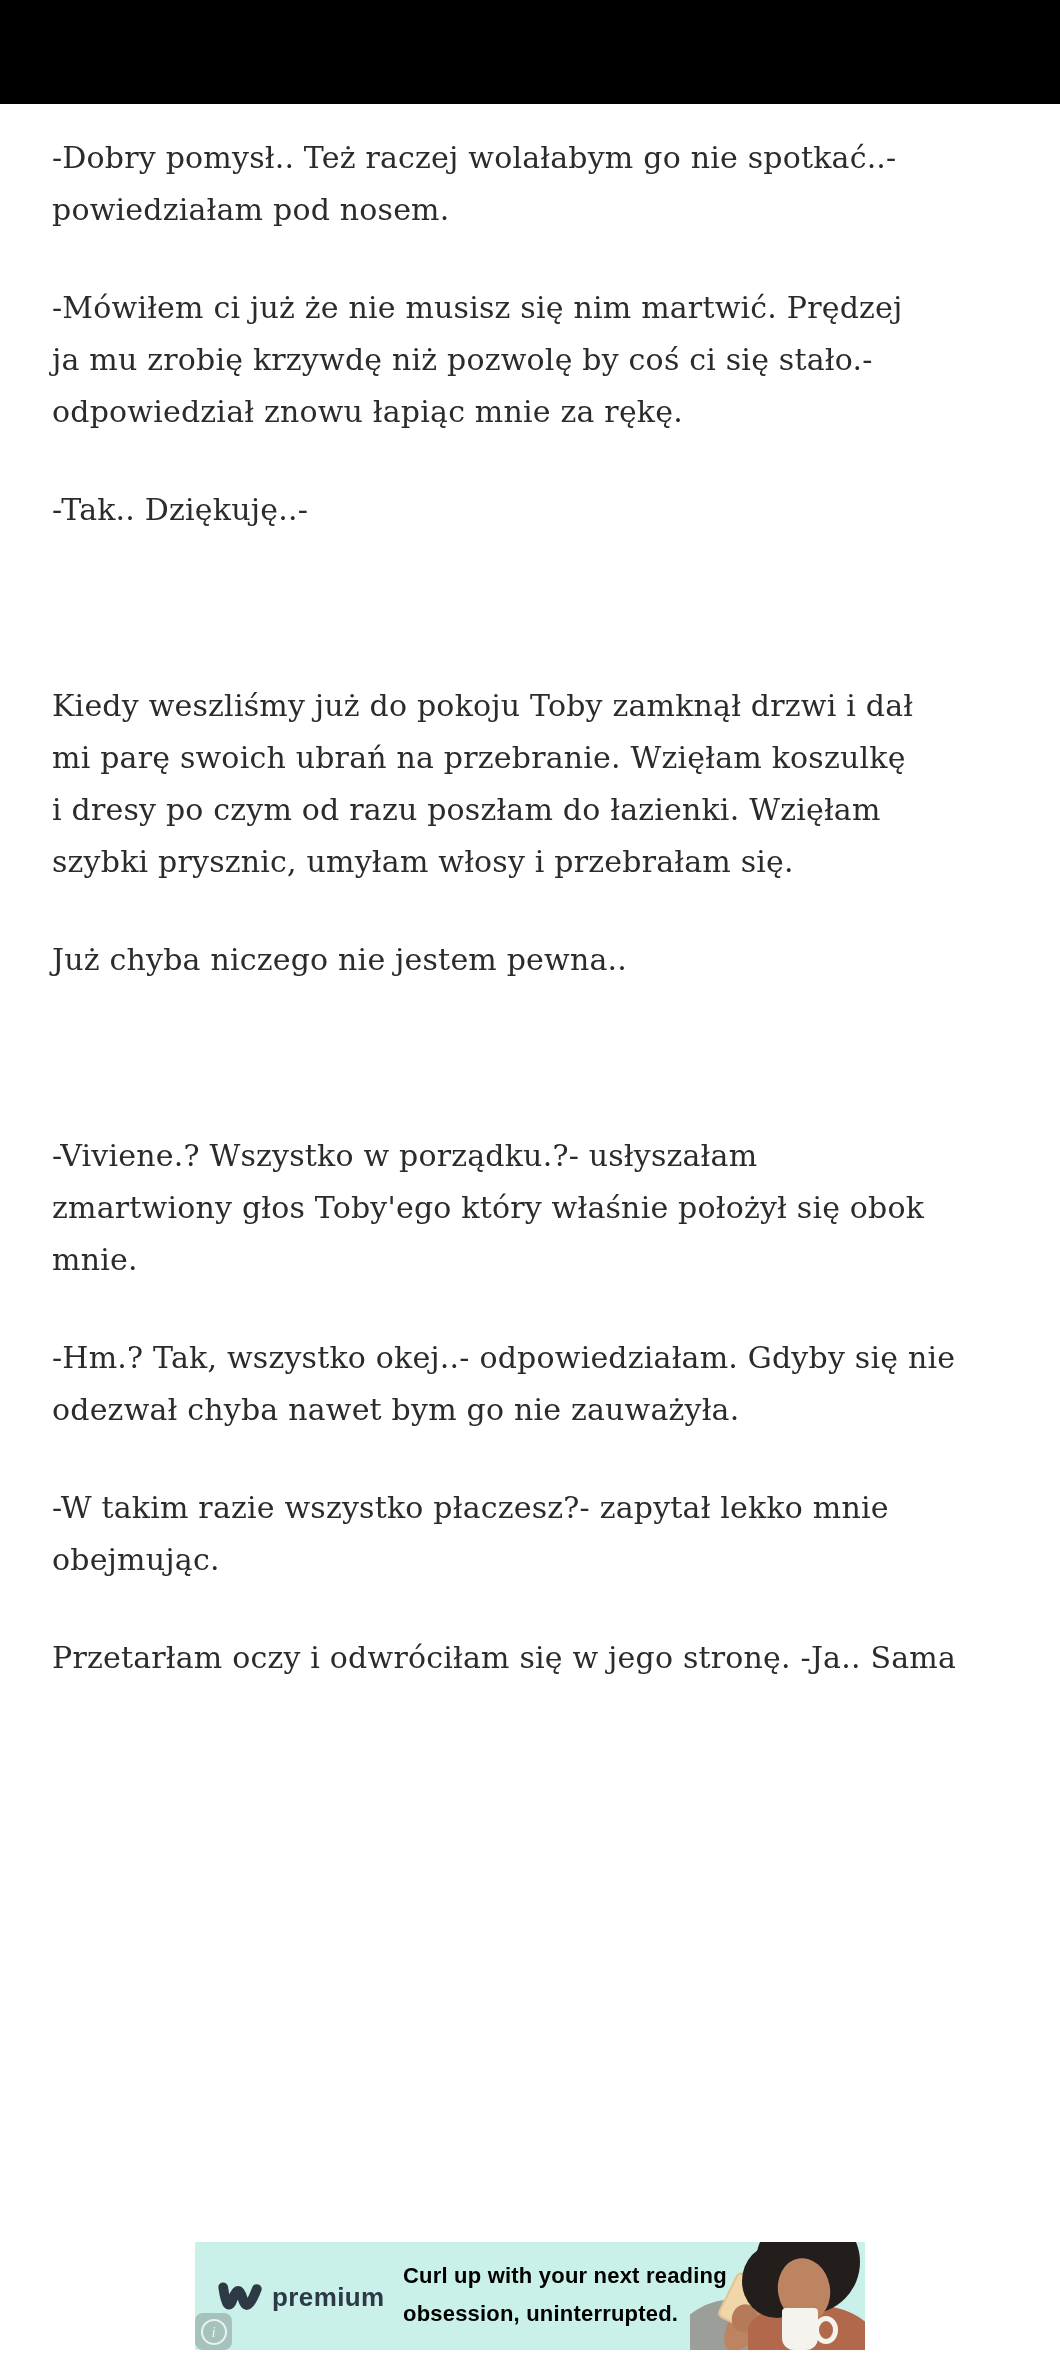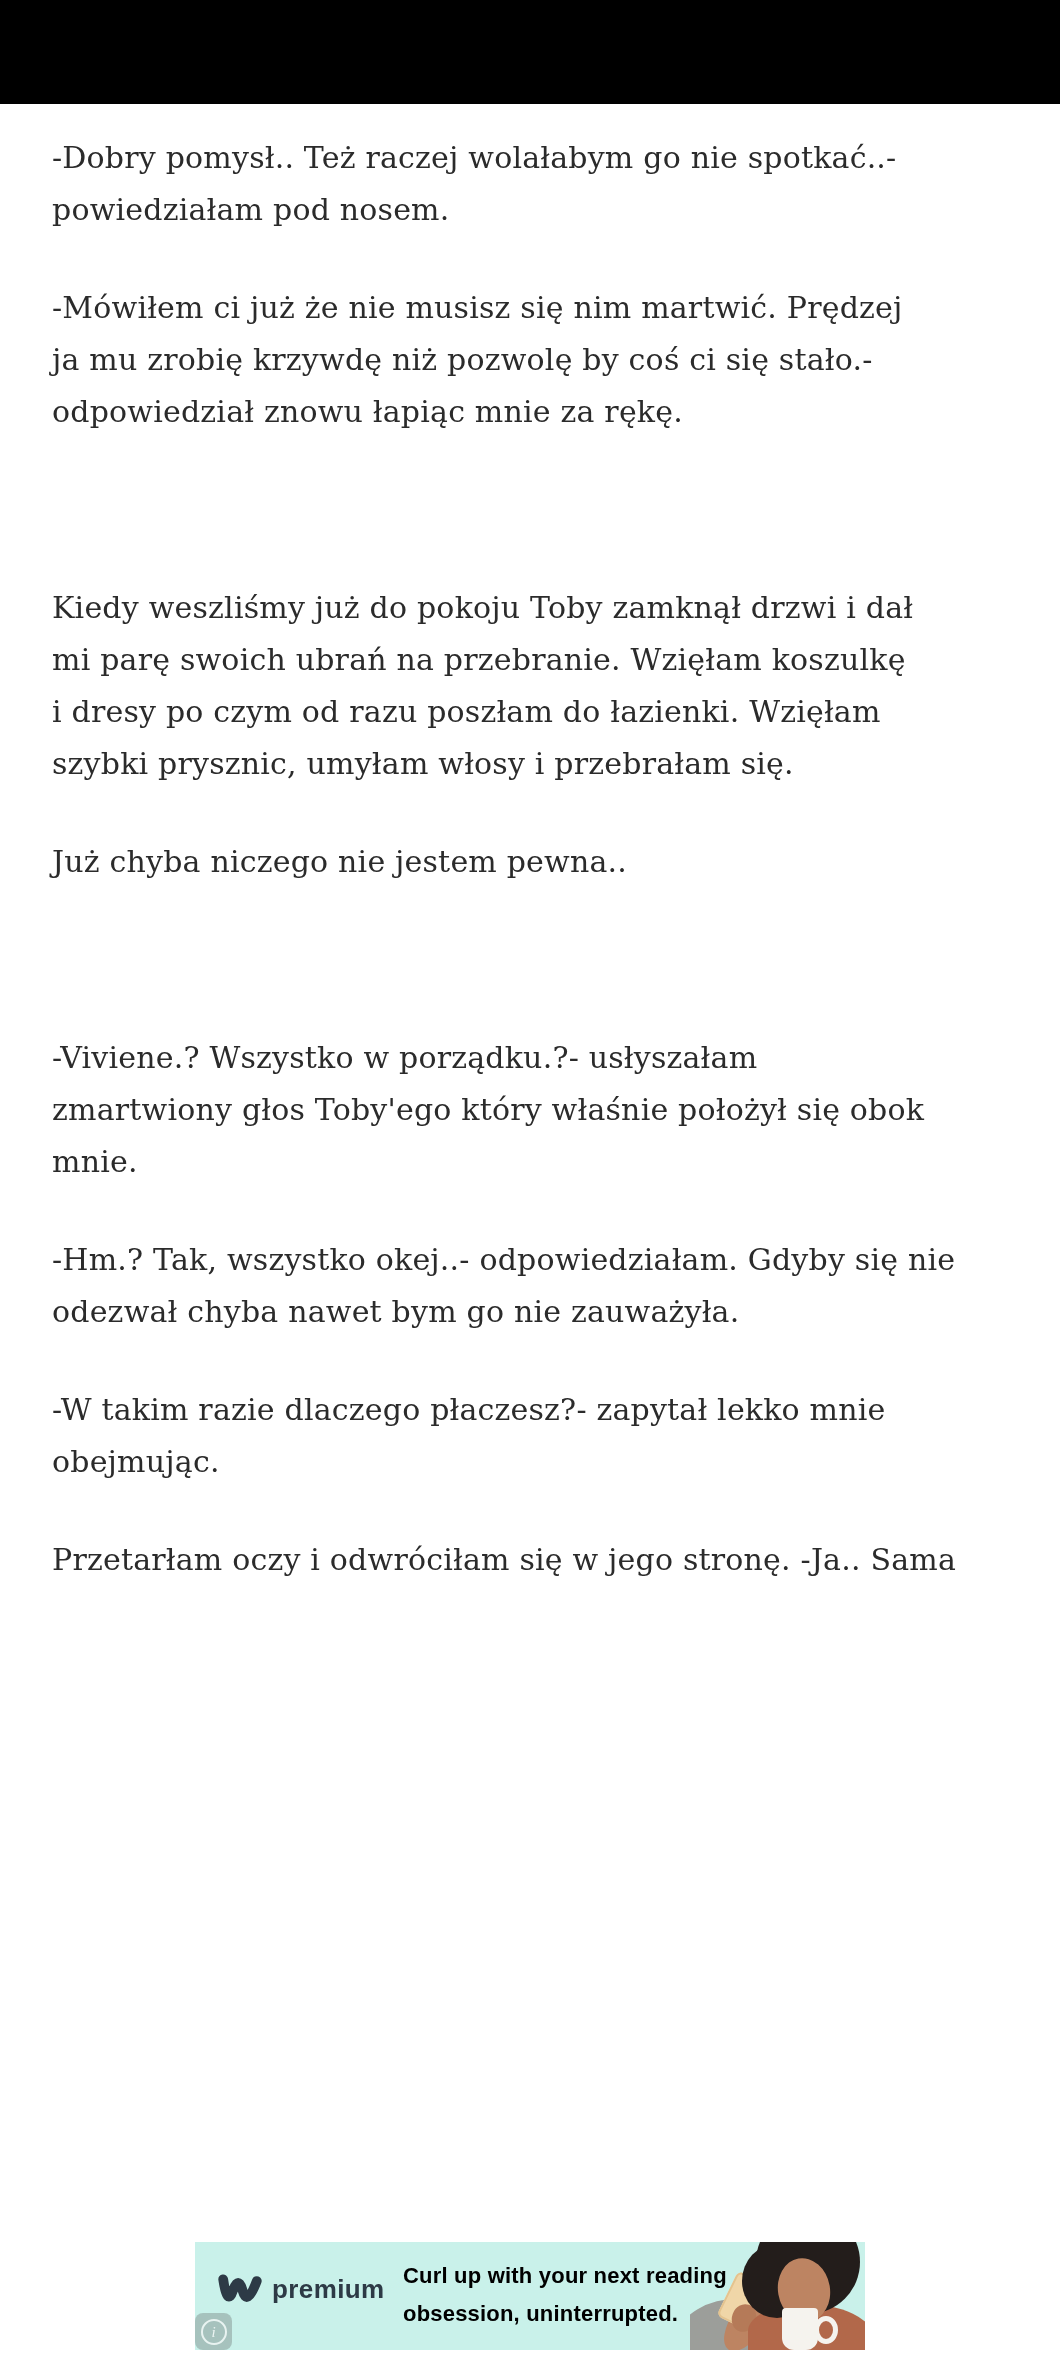--- a/index.html
+++ b/index.html
@@ -43,21 +43,21 @@
     height: 108px;
     background: #c9f1ea;
     overflow: hidden;
     font-family: "Liberation Sans", sans-serif;
     z-index: 5;
     cursor: pointer;
   }
   .ad-logo {
     position: absolute;
     left: 22px;
-    top: 28px;
+    top: 36px;
     display: flex;
     align-items: center;
   }
   .ad-logo svg { display: block; }
   .ad-logo-text {
     margin-left: 9px;
     font-size: 26px;
     font-weight: 600;
     color: #2d3a46;
     letter-spacing: 0.4px;
@@ -124,33 +124,34 @@
 <div id="screen">
 
   <div class="status-bar"></div>
 
   <div class="reader">
     <p>-Dobry pomysł.. Też raczej wolałabym go nie spotkać..-
 powiedziałam pod nosem.</p>
     <p>-Mówiłem ci już że nie musisz się nim martwić. Prędzej
 ja mu zrobię krzywdę niż pozwolę by coś ci się stało.-
 odpowiedział znowu łapiąc mnie za rękę.</p>
+    <p>-Tak.. Dziękuję..-</p>
     <div class="para-gap"></div>
     <p>Kiedy weszliśmy już do pokoju Toby zamknął drzwi i dał
 mi parę swoich ubrań na przebranie. Wzięłam koszulkę
 i dresy po czym od razu poszłam do łazienki. Wzięłam
 szybki prysznic, umyłam włosy i przebrałam się.</p>
     <p>Już chyba niczego nie jestem pewna..</p>
     <div class="para-gap"></div>
     <p>-Viviene.? Wszystko w porządku.?- usłyszałam
 zmartwiony głos Toby'ego który właśnie położył się obok
 mnie.</p>
     <p>-Hm.? Tak, wszystko okej..- odpowiedziałam. Gdyby się nie
 odezwał chyba nawet bym go nie zauważyła.</p>
-    <p>-W takim razie dlaczego płaczesz?- zapytał lekko mnie
+    <p>-W takim razie wszystko płaczesz?- zapytał lekko mnie
 obejmując.</p>
     <p>Przetarłam oczy i odwróciłam się w jego stronę. -Ja.. Sama</p>
   </div>
 
   <div class="ad-banner">
 
     <div class="ad-logo">
       <span>
         <svg width="46" height="38" viewBox="0 0 52 40">
           <path d="M7 9 C10 30 14 34 18 22 C22 10 26 10 29 22 C32 33 37 32 45 11" fill="none" stroke="#2d3a46" stroke-width="11" stroke-linecap="round"></path>

